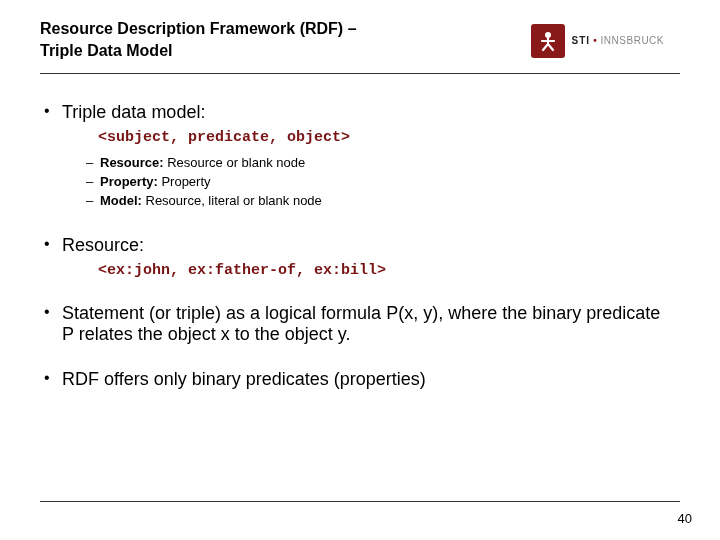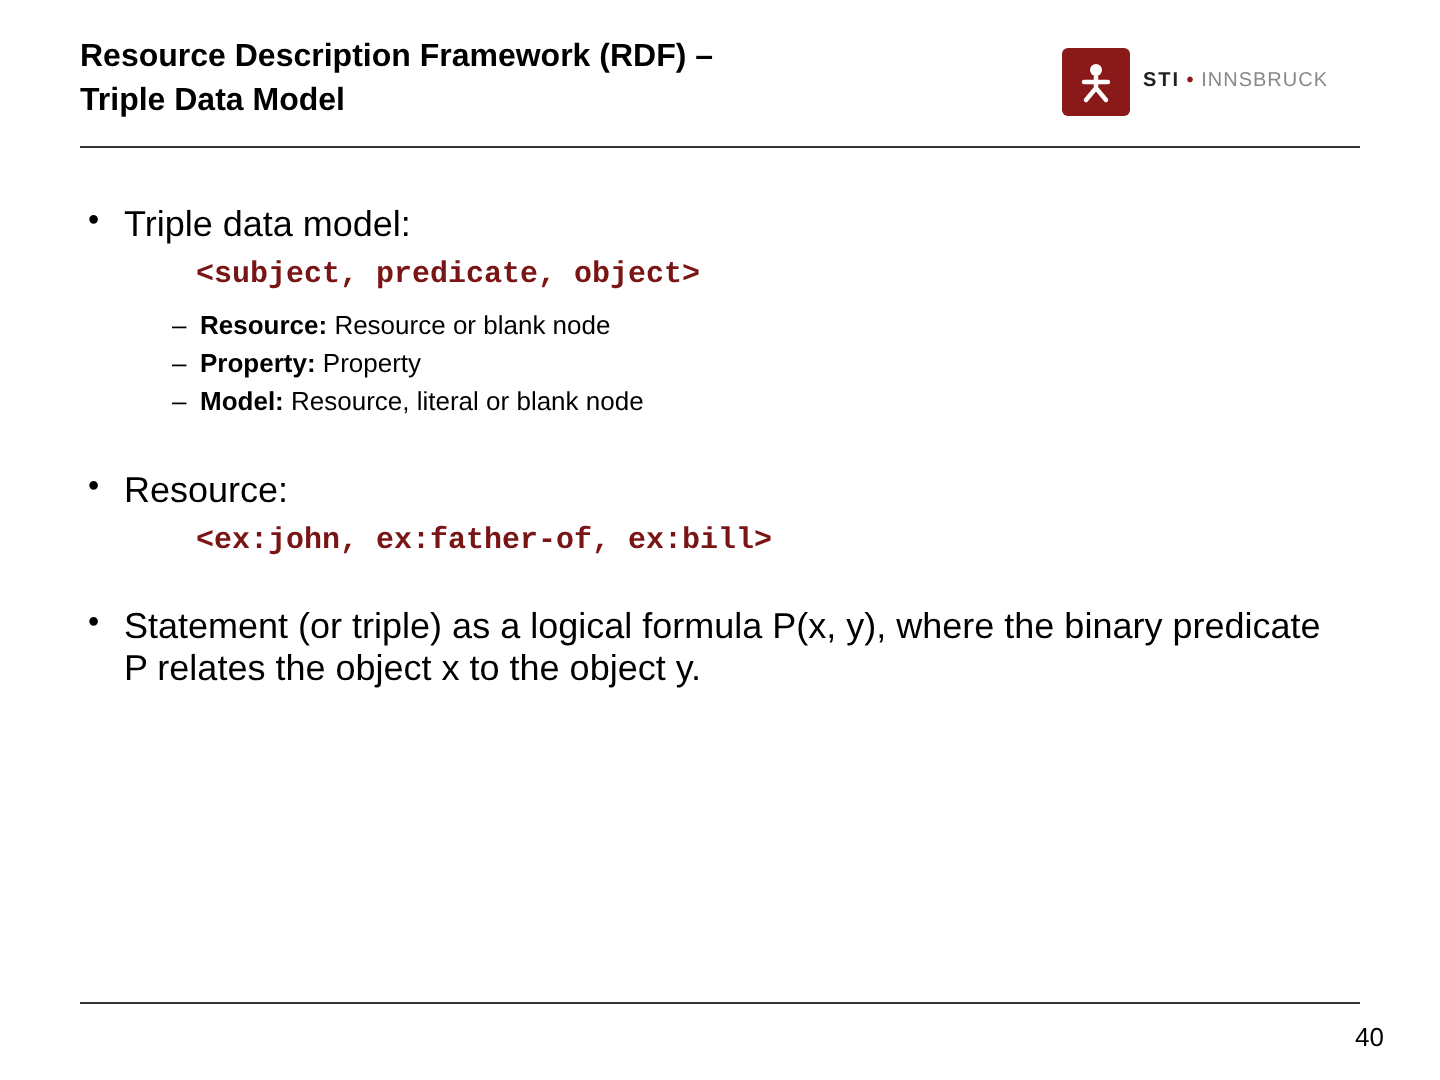--- a/index.html
+++ b/index.html
@@ -149,18 +149,21 @@
 
     <li>
       <span class="lvl1-text">Resource:</span>
       <span class="code">&lt;ex:john, ex:father-of, ex:bill&gt;</span>
     </li>
 
     <li>
       <span class="lvl1-text">Statement (or triple) as a logical formula P(x, y), where the binary predicate P relates the object x to the object y.</span>
     </li>
 
+    <li>
+      <span class="lvl1-text">RDF offers only binary predicates (properties)</span>
+    </li>
 
   </ul>
 </div>
 
 <hr class="hr-bottom">
 <div class="page-num">40</div>
 
 </body></html>

